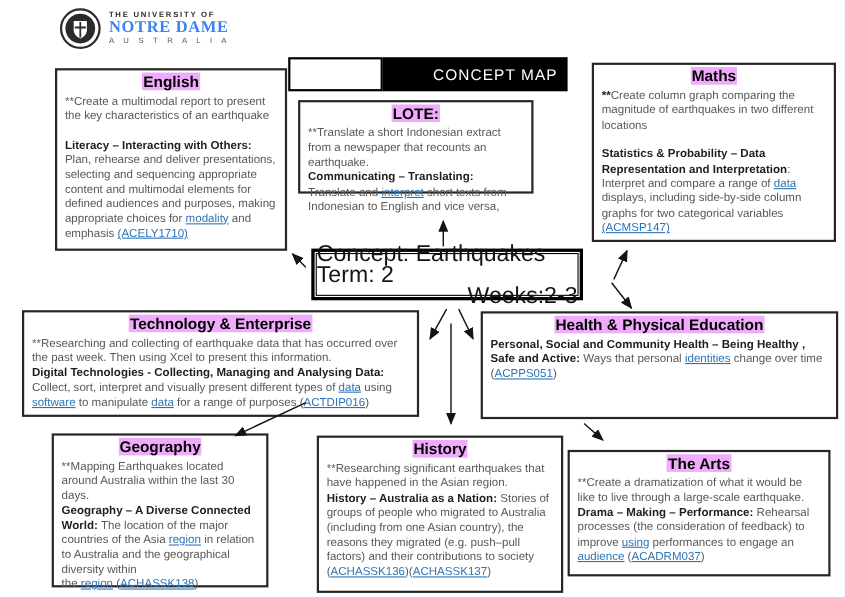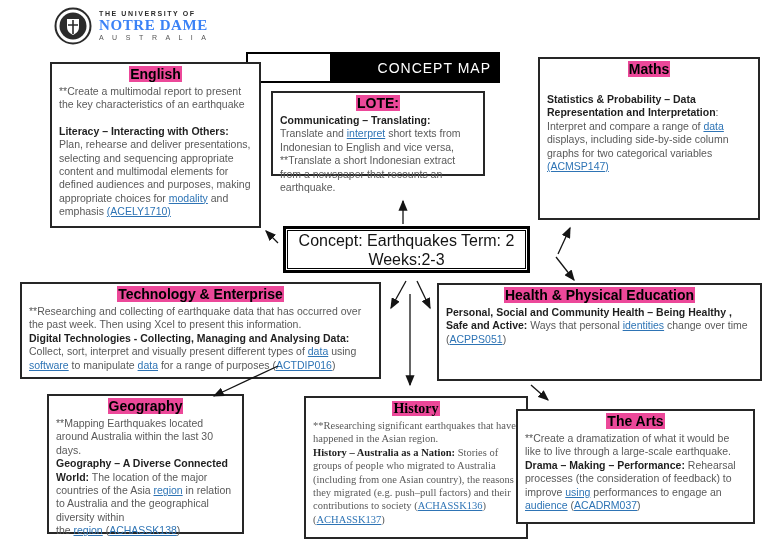--- a/index.html
+++ b/index.html
@@ -9,57 +9,57 @@
   }
 
   
   .logo { position:absolute; left:54px; top:7px; display:flex; align-items:center; gap:7px; }
   .logo-text { display:flex; flex-direction:column; line-height:1.05; }
   .logo-line1 { font-size:7px; font-weight:bold; letter-spacing:1.6px; color:#2b2b2b; }
   .logo-line2 { font-family:"Liberation Serif", serif; font-size:15px; font-weight:bold; letter-spacing:0.6px; color:#3b82f6; }
   .logo-line3 { font-size:7px; letter-spacing:3.4px; color:#555; margin-top:1px; }
 
   
-  .cm-bar { position:absolute; left:246px; top:52px; width:254px; height:31px; display:flex; }
+  .cm-bar { position:absolute; left:262px; top:52px; width:254px; height:31px; display:flex; }
   .cm-bar-white { width:86px; height:100%; background:#fff; border:2px solid #000; box-sizing:border-box; }
   .cm-bar-black {
     flex:1; background:#000; color:#fff; display:flex; align-items:center; justify-content:flex-end;
     padding-right:9px; font-size:14px; letter-spacing:1px;
   }
 
   
   .box {
     position:absolute; background:#fff; border:2px solid #262626; box-sizing:border-box;
     padding:2px 7px 3px; color:#595959; font-size:10.5px; line-height:13.4px;
   }
   .box-title { text-align:center; margin:0 0 1px 0; line-height:17px; }
-  .hl { background:#ec4899; color:#000; font-weight:bold; font-size:14px; padding:0 1px; }
+  .hl { background:#f0abfc; color:#000; font-weight:bold; font-size:14px; padding:0 1px; }
   .box p { margin:0; }
   .box p.gap { height:13px; }
   .bold { color:#1f1f1f; font-weight:bold; }
   .lnk { color:#2e74b5; text-decoration:underline; }
 
   #box-english   { left:50px;  top:62px;  width:211px; height:166px; }
   #box-lote      { left:271px; top:91px;  width:214px; height:85px; }
   #box-maths     { left:538px; top:57px;  width:222px; height:163px; }
   #box-tech      { left:20px;  top:282px; width:361px; height:97px;  }
   #box-hpe       { left:437px; top:283px; width:325px; height:98px;  }
   #box-geography { left:47px;  top:394px; width:197px; height:140px; }
-  #box-history   { left:304px; top:396px; width:224px; height:143px;font-family:Liberation Serif, serif; }
+  #box-history   { left:288px; top:396px; width:224px; height:143px; }
   #box-arts      { left:516px; top:409px; width:239px; height:115px; }
 
   
   .center-outer {
     position:absolute; left:283px; top:226px; width:247px; height:47px;
     border:3px solid #000; box-sizing:border-box; padding:1px; background:#fff;
   }
   .center-inner {
     width:100%; height:100%; border:1px solid #000; box-sizing:border-box;
-    display:flex; flex-direction:column; align-items:center; justify-content:center;
-    font-size:16px; color:#141414; line-height:19px;
+    display:flex; flex-direction:column; align-items:flex-end; justify-content:center;
+    font-size:21px; color:#141414; line-height:19px;
   }
 
   
   #arrows { position:absolute; left:0; top:0; width:768px; height:543px; pointer-events:none; }
 </style>
 </head>
 <body>
 
 <div id="page">
 
@@ -87,28 +87,29 @@
     <div class="box-body">
         <p><span class="norm">**Create a multimodal report to present the key characteristics of an earthquake</span></p>
         <p class="gap"></p>
         <p><span class="bold">Literacy – Interacting with Others:</span><span class="norm"> Plan, rehearse and deliver presentations, selecting and sequencing appropriate content and multimodal elements for defined audiences and purposes, making appropriate choices for </span><a href="#" class="lnk">modality</a><span class="norm"> and emphasis </span><a href="#" class="lnk">(ACELY1710)</a></p>
       </div>
   </div>
 
   <div class="box" id="box-lote">
     <div class="box-title"><span class="hl">LOTE:</span></div>
     <div class="box-body">
+        <p><span class="norm">**Translate a short Indonesian extract from a newspaper that recounts an earthquake.</span></p>
         <p><span class="bold">Communicating – Translating:</span><span class="norm"> Translate and </span><a href="#" class="lnk">interpret</a><span class="norm"> short texts from Indonesian to English and vice versa,</span></p>
-        <p><span class="norm">**Translate a short Indonesian extract from a newspaper that recounts an earthquake.</span></p>
       </div>
   </div>
 
   <div class="box" id="box-maths">
     <div class="box-title"><span class="hl">Maths</span></div>
     <div class="box-body">
+        <p><span class="bold">**</span><span class="norm">Create column graph comparing the magnitude of earthquakes in two different locations</span></p>
         <p class="gap"></p>
         <p><span class="bold">Statistics &amp; Probability – Data Representation and Interpretation</span><span class="norm">: Interpret and compare a range of </span><a href="#" class="lnk">data</a><span class="norm"> displays, including side-by-side column graphs for two categorical variables </span><a href="#" class="lnk">(ACMSP147)</a></p>
       </div>
   </div>
 
   <div class="center-outer">
     <div class="center-inner">
       <span>Concept: Earthquakes Term: 2</span>
       <span>Weeks:2-3</span>
     </div>

